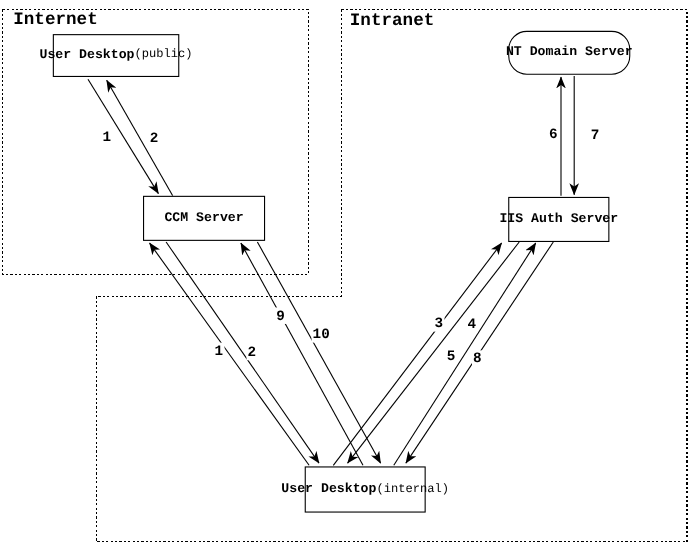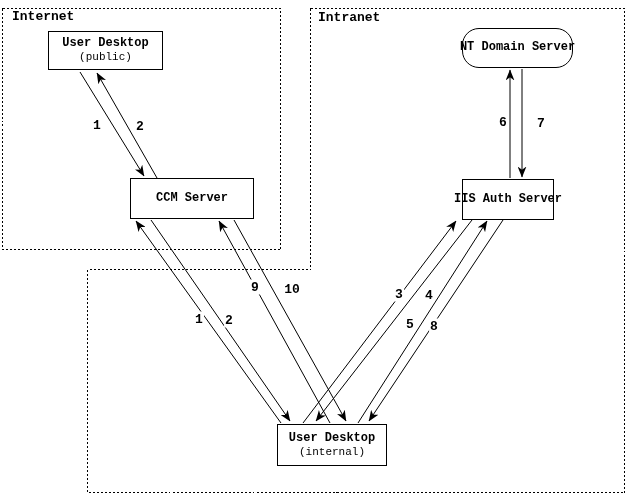--- a/index.html
+++ b/index.html
@@ -21,69 +21,68 @@
     left: 0;
     top: 0;
     z-index: 1;
   }
   .node {
     position: absolute;
     box-sizing: border-box;
     border: 1px solid #000000;
     background: #ffffff;
     display: flex;
-    flex-direction: column;
     align-items: center;
     justify-content: center;
     z-index: 2;
     line-height: 1.15;
   }
   .node-title {
     font-size: 12px;
     font-weight: bold;
     white-space: nowrap;
   }
   .node-sub {
     font-size: 11px;
     font-weight: normal;
     white-space: nowrap;
   }
   .region-label {
     position: absolute;
-    font-size: 13px;
+    font-size: 16px;
     font-weight: bold;
     z-index: 2;
     white-space: nowrap;
   }
   .edge-label {
     position: absolute;
     font-size: 13px;
     font-weight: bold;
     transform: translate(-50%, -50%);
     z-index: 3;
     background: #ffffff;
     padding: 0 1px;
     white-space: nowrap;
   }
   
   #node-udp { left: 48px;  top: 31px;  width: 115px; height: 39px; }
-  #node-ccm { left: 130px; top: 178px; width: 124px; height: 41px; }
+  #node-ccm { left: 130px; top: 178px; width: 111px; height: 41px; }
   #node-nt  { left: 462px; top: 28px;  width: 111px; height: 40px; border-radius: 17px; }
   #node-iis { left: 462px; top: 179px; width: 92px; height: 41px; }
   #node-udi { left: 277px; top: 424px; width: 110px; height: 42px; }
 
   #label-internet { left: 12px;  top: 9px;  }
   #label-intranet { left: 318px; top: 10px; text-align: center; }
 
   #el-t1  { left: 97px;  top: 125px; }
   #el-t2  { left: 140px; top: 126px; }
   #el-n6  { left: 503px; top: 122px; }
   #el-n7  { left: 541px; top: 123px; }
   #el-m9  { left: 255px; top: 287px; }
-  #el-m10 { left: 292px; top: 289px; }
+  #el-m10 { left: 292px; top: 304px; }
   #el-l1  { left: 199px; top: 319px; }
   #el-l2  { left: 229px; top: 320px; }
   #el-e3  { left: 399px; top: 294px; }
   #el-e4  { left: 429px; top: 295px; }
   #el-e5  { left: 410px; top: 324px; }
   #el-e8  { left: 434px; top: 326px; }
 </style>
 </head>
 <body>
 

